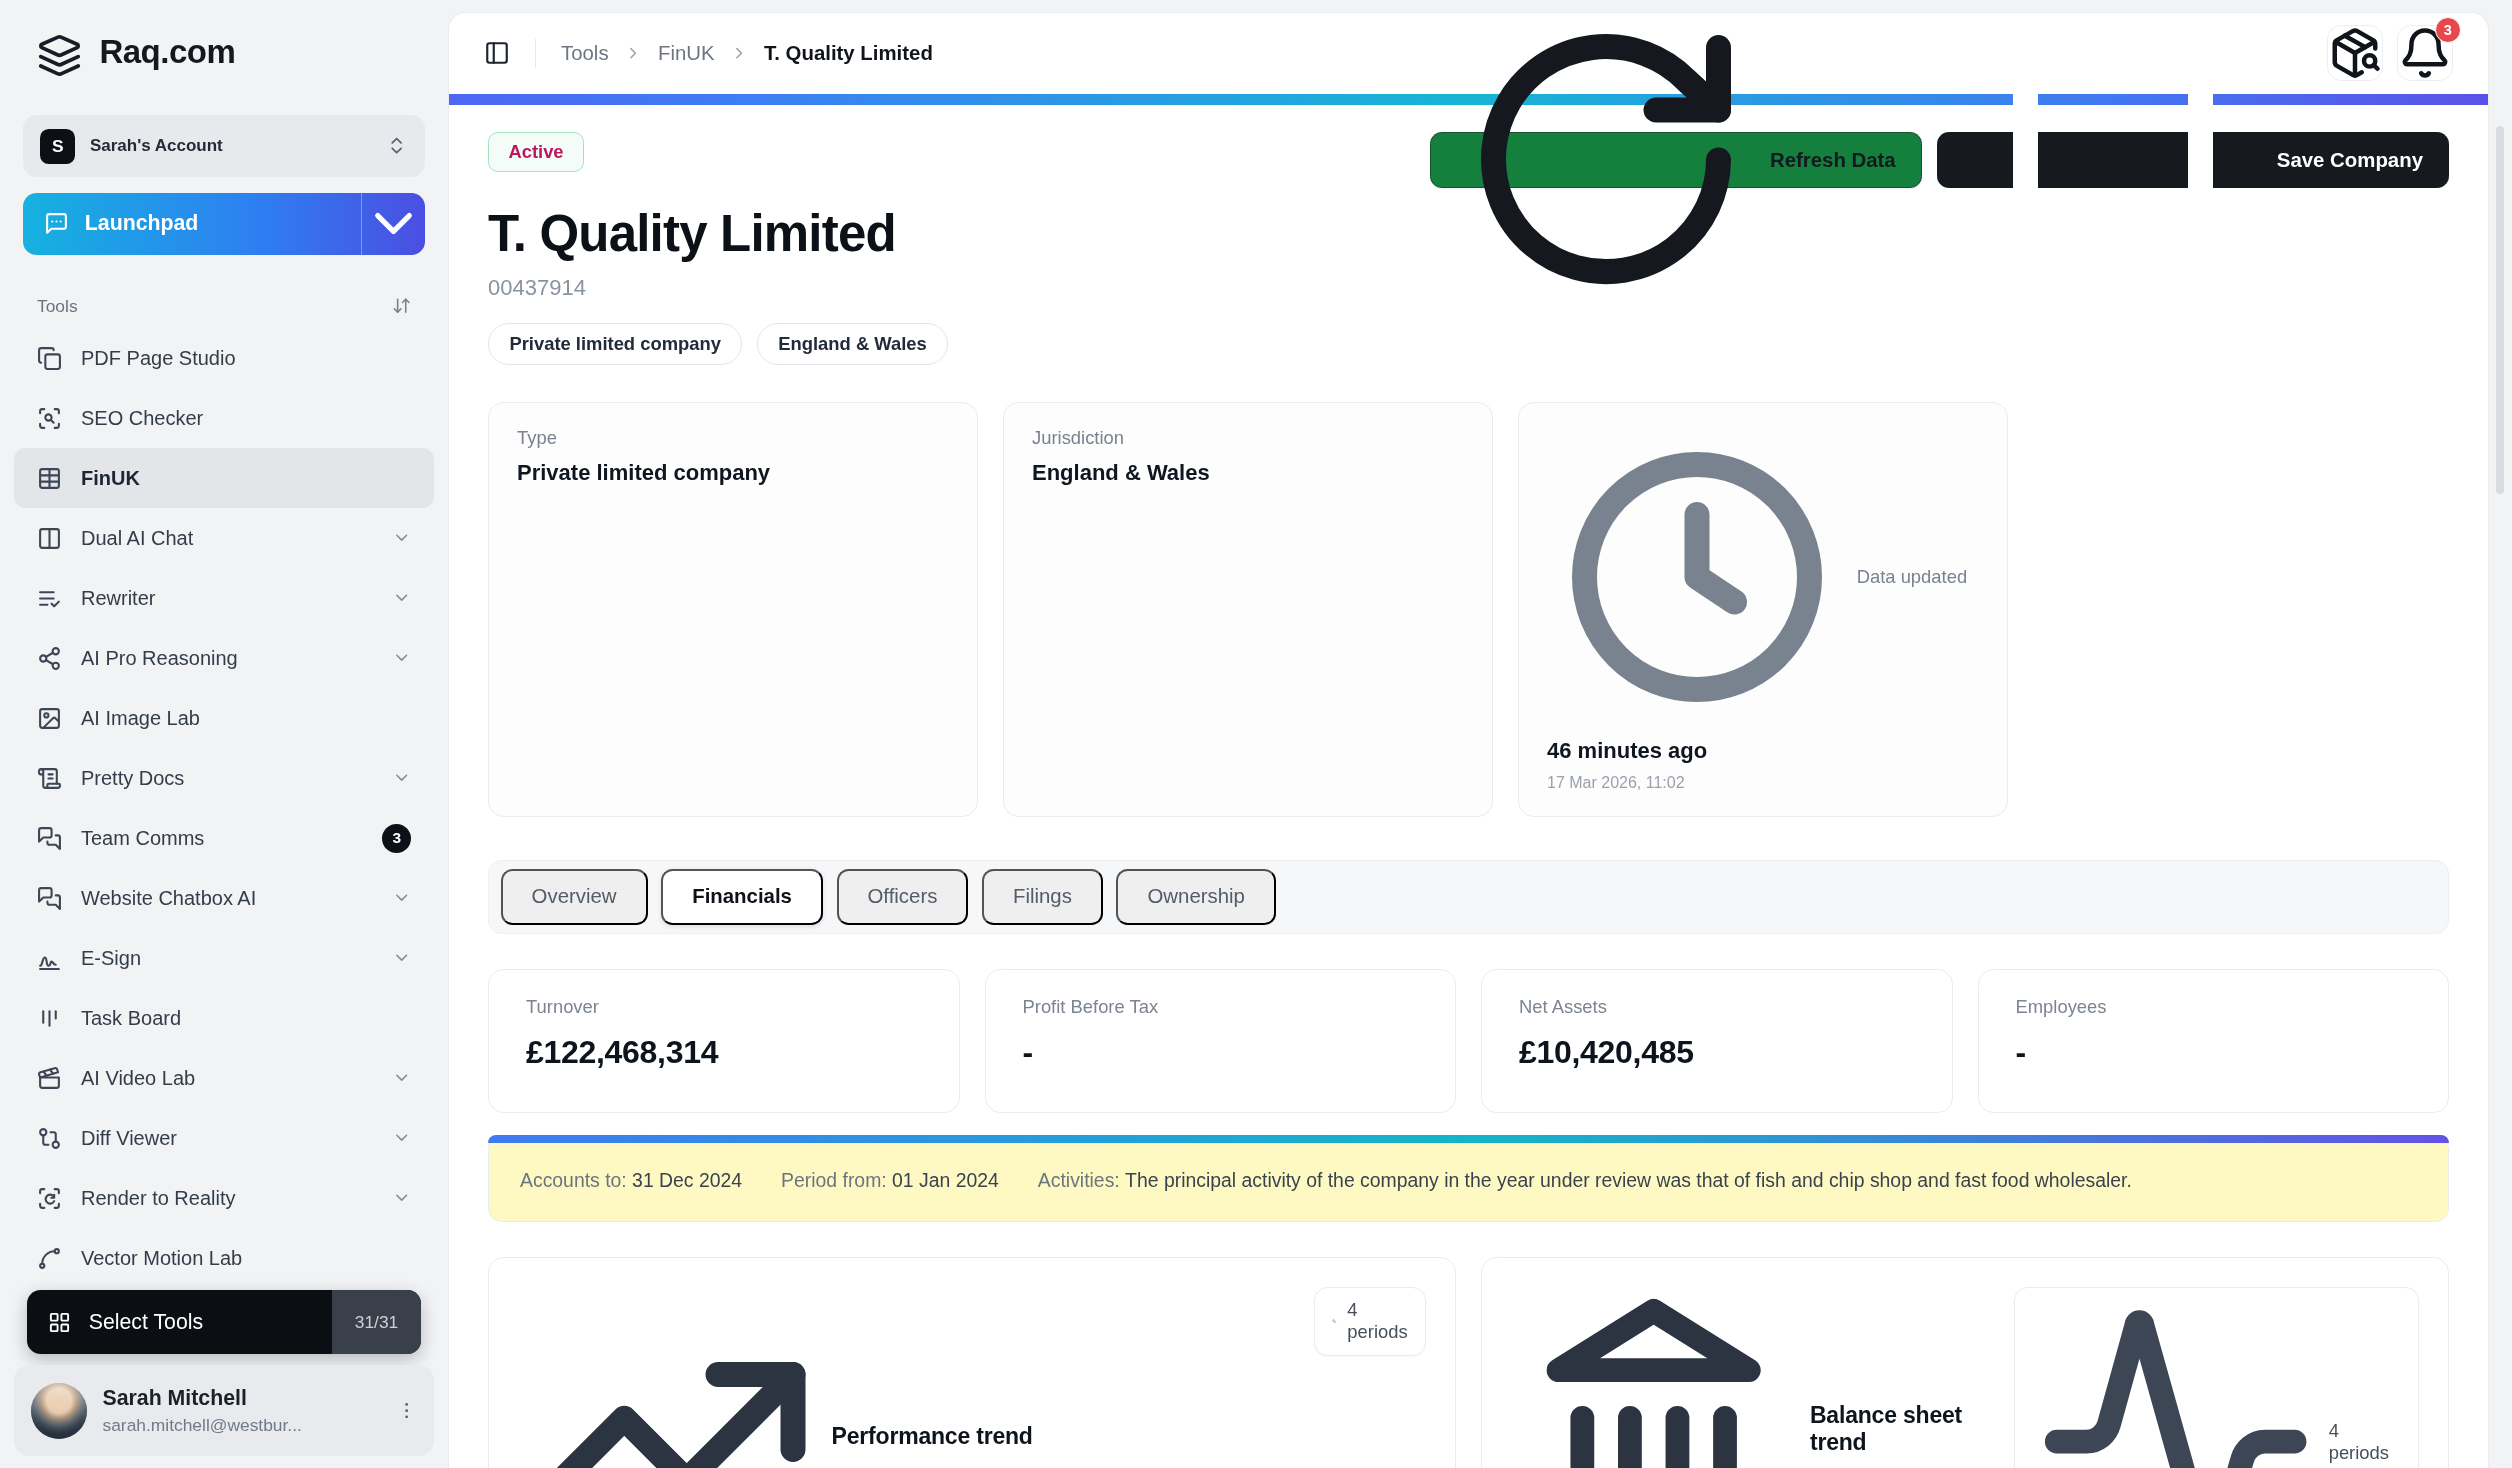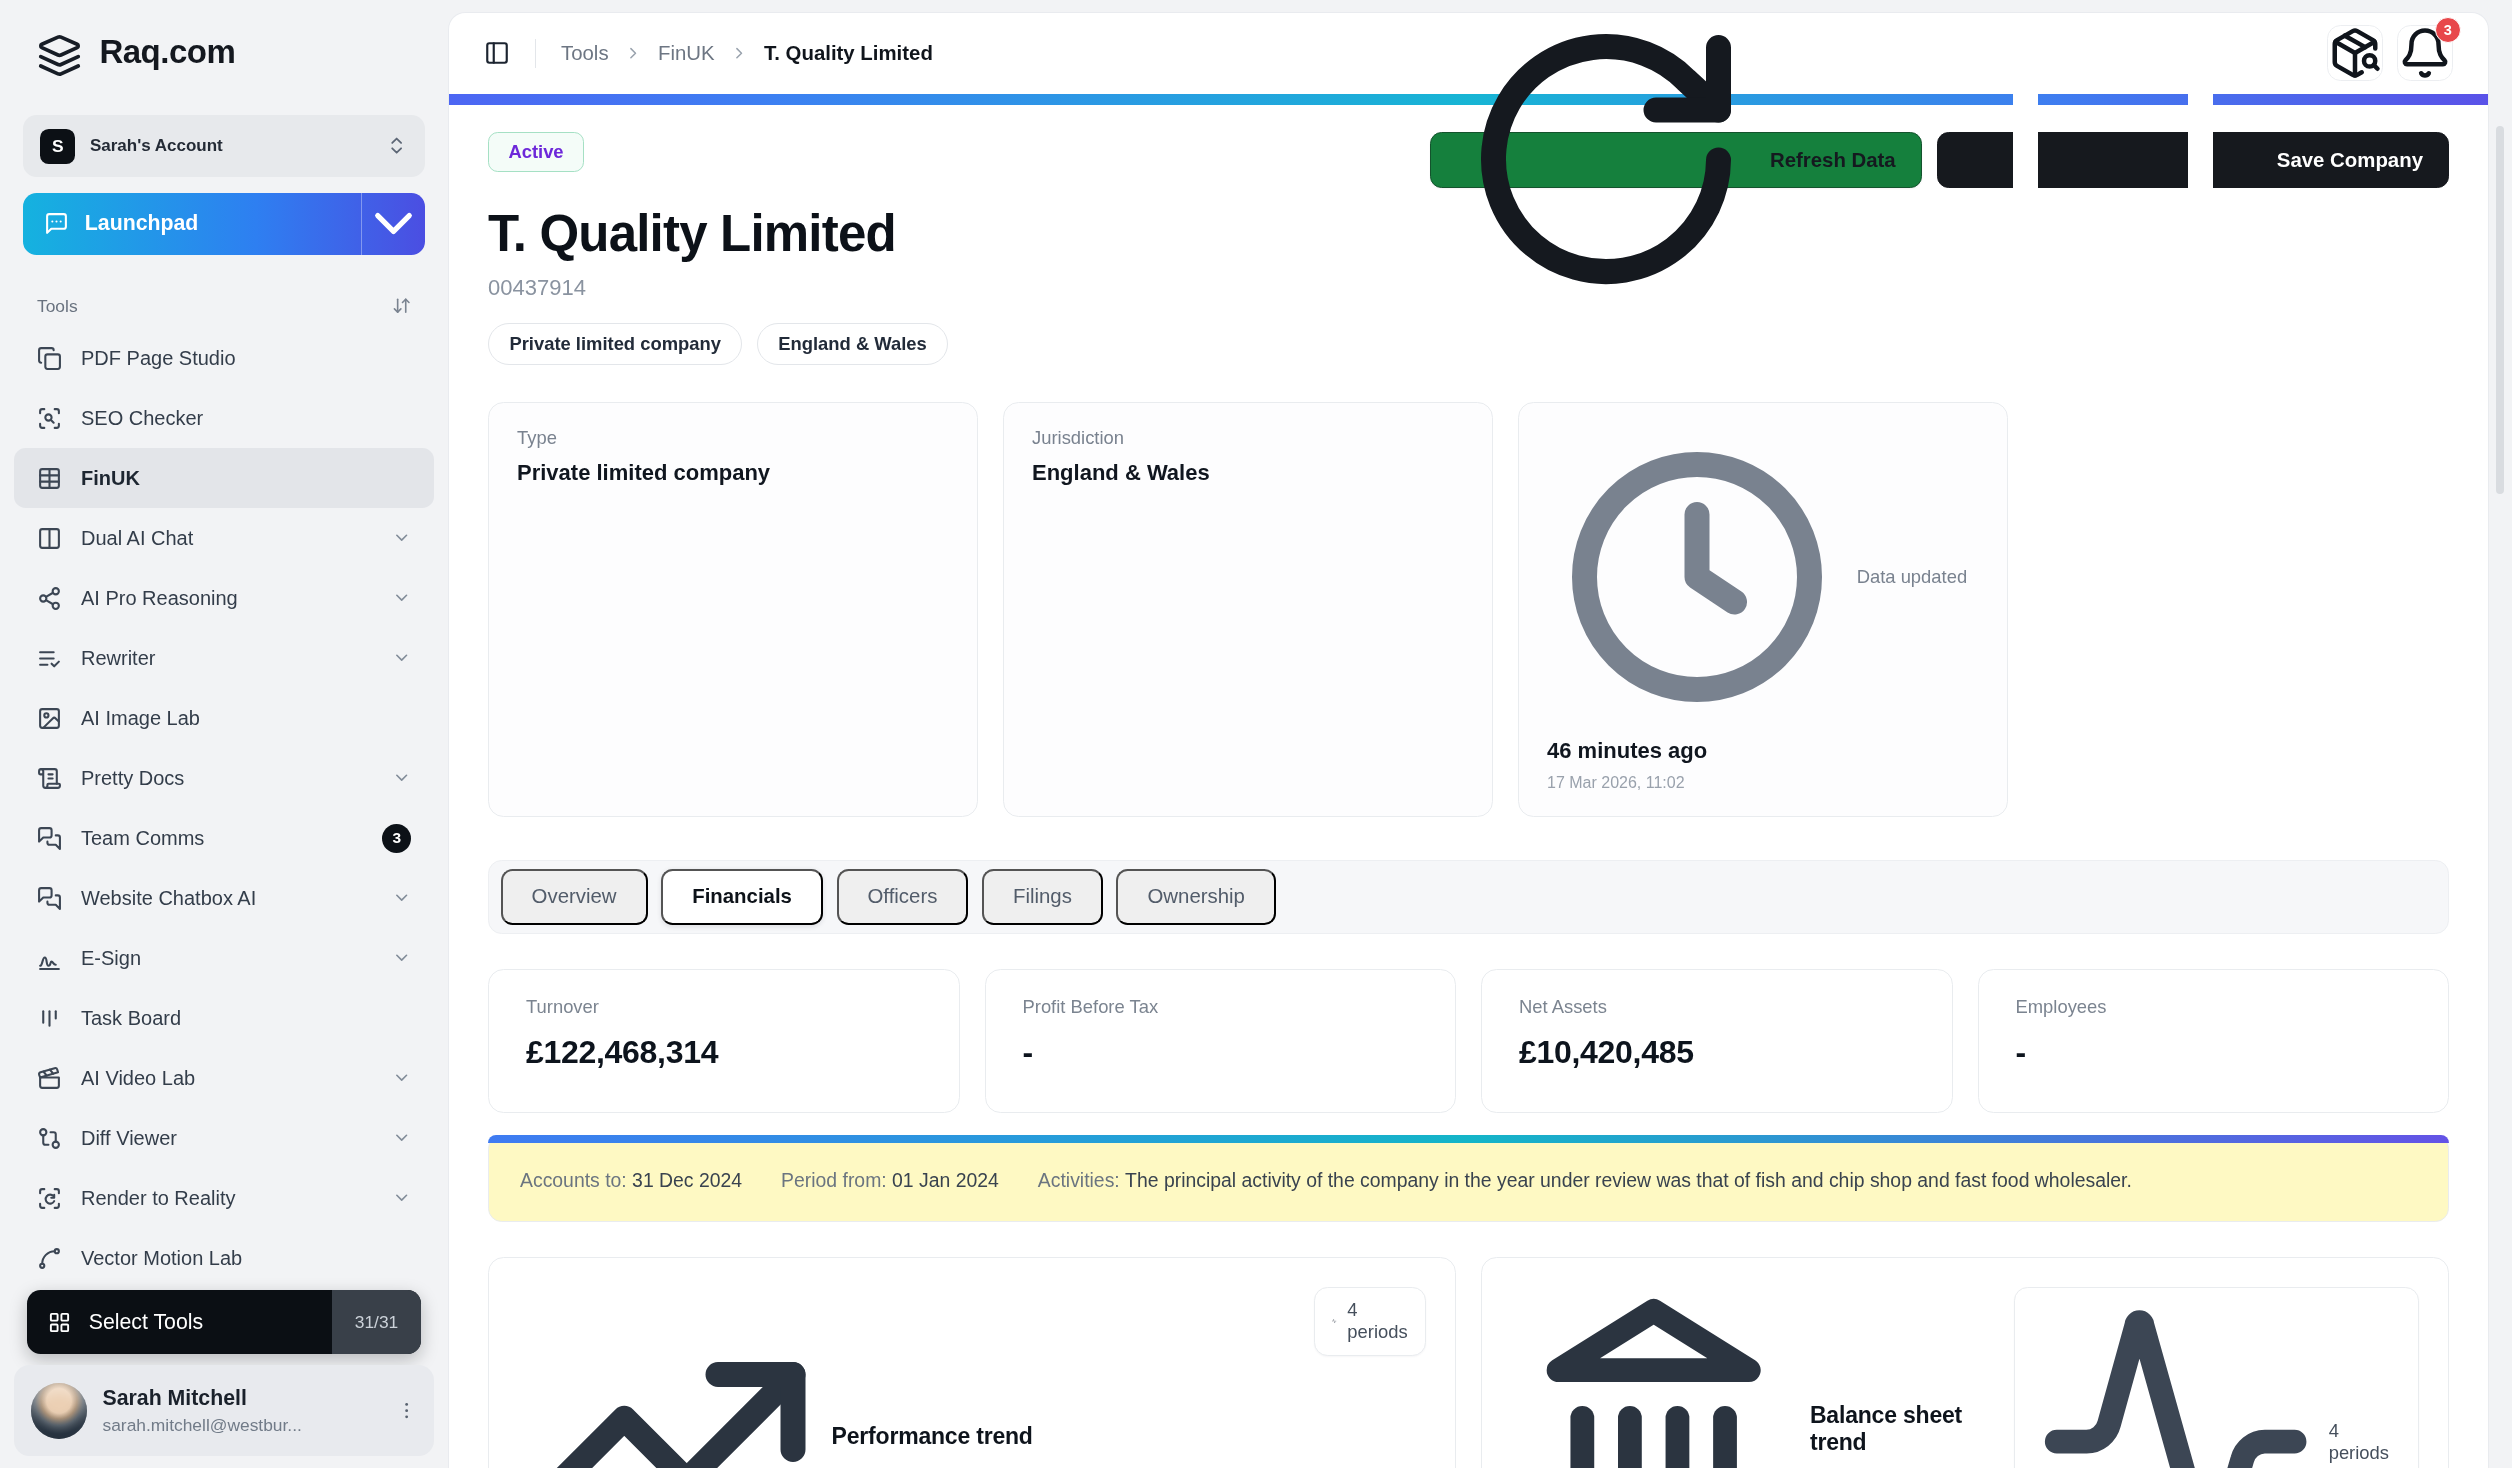--- a/index.html
+++ b/index.html
@@ -67,21 +67,21 @@
   .crumb-sep { width:18.4px; height:18.4px; color:#9aa3ae; }
   .tb-actions { display:flex; gap:13.6px; }
   .icon-btn { width:56px; height:56px; border:1px solid #eceef1; border-radius:13.6px; background:#fff; display:flex; align-items:center; justify-content:center; position:relative; cursor:pointer; }
   .icon-btn svg { width:26px; height:26px; color:#10151c; }
   .notif-badge { position:absolute; top:-8.7px; right:-8.7px; min-width:26px; height:26px; border-radius:50%; background:#e8474b; color:#fff; font-size:14.5px; font-weight:600; display:flex; align-items:center; justify-content:center; border:1.9px solid #fff; }
 
   .grad-bar { height:11.6px; background:linear-gradient(90deg,#4d66f3 0%,#3c80f2 16%,#17b5d4 50%,#3f7cf0 79%,#5a52e8 100%); }
 
   .content { padding:27px 39px 0; }
   .status-row { display:flex; align-items:flex-start; justify-content:space-between; }
-  .status-badge { display:inline-block; padding:7.8px 19.4px; border:1.5px solid #a5e0c4; border-radius:9.7px; color:#6d28d9; background:#f4fcf8; font-size:18.4px; font-weight:600; }
+  .status-badge { display:inline-block; padding:7.8px 19.4px; border:1.5px solid #a5e0c4; border-radius:9.7px; color:#be185d; background:#f4fcf8; font-size:18.4px; font-weight:600; }
   .header-actions { display:flex; gap:15.5px; }
   .btn { height:56px; display:flex; align-items:center; gap:13.6px; padding:0 25px; border-radius:11.6px; font-size:20.4px; font-weight:600; cursor:pointer; }
   .btn svg { width:22px; height:22px; }
   .btn-light { background:#15803d; border:1px solid #14532d; color:#15191f; box-shadow:0 1px 1.9px rgba(16,24,40,.05); }
   .btn-dark { background:#16191e; border:1px solid #16191e; color:#fff; }
 
   .page-title { margin-top:15.5px; font-size:51px; font-weight:700; color:#0c1118; letter-spacing:-0.8px; }
   .company-number { margin-top:12.6px; font-size:22px; color:#8a93a0; }
   .tag-row { margin-top:22px; display:flex; gap:14.5px; }
   .tag-pill { padding:8.7px 20.4px; border:1px solid #e3e6ea; border-radius:968px; background:#fff; font-size:18.4px; font-weight:600; color:#222b39; }
@@ -219,44 +219,44 @@
                <span class="t-label">Dual AI Chat</span>
         <span class="t-chev">
           <svg viewBox="0 0 24 24" fill="none" stroke="currentColor" stroke-width="2" stroke-linecap="round" stroke-linejoin="round" style="width:100%;height:100%;display:block">
             <path d="m6 9 6 6 6-6"></path>
           </svg>
         </span>
       </div>
       <div class="tool-item">
         <span class="t-icon">
           <svg viewBox="0 0 24 24" fill="none" stroke="currentColor" stroke-width="2" stroke-linecap="round" stroke-linejoin="round" style="width:100%;height:100%;display:block">
+            <path d="M3 6h13"></path>
+            <path d="M3 12h13"></path>
+            <path d="M3 18h7"></path>
+            <path d="m14 17 2.5 2.5L21 15"></path>
+          </svg>
+        </span>
+               <span class="t-label">Rewriter</span>
+        <span class="t-chev">
+          <svg viewBox="0 0 24 24" fill="none" stroke="currentColor" stroke-width="2" stroke-linecap="round" stroke-linejoin="round" style="width:100%;height:100%;display:block">
+            <path d="m6 9 6 6 6-6"></path>
+          </svg>
+        </span>
+      </div>
+      <div class="tool-item">
+        <span class="t-icon">
+          <svg viewBox="0 0 24 24" fill="none" stroke="currentColor" stroke-width="2" stroke-linecap="round" stroke-linejoin="round" style="width:100%;height:100%;display:block">
             <circle cx="18" cy="5" r="3"></circle>
             <circle cx="6" cy="12" r="3"></circle>
             <circle cx="18" cy="19" r="3"></circle>
             <path d="m8.6 13.5 6.8 4"></path>
             <path d="m15.4 6.5-6.8 4"></path>
           </svg>
         </span>
                <span class="t-label">AI Pro Reasoning</span>
-        <span class="t-chev">
-          <svg viewBox="0 0 24 24" fill="none" stroke="currentColor" stroke-width="2" stroke-linecap="round" stroke-linejoin="round" style="width:100%;height:100%;display:block">
-            <path d="m6 9 6 6 6-6"></path>
-          </svg>
-        </span>
-      </div>
-      <div class="tool-item">
-        <span class="t-icon">
-          <svg viewBox="0 0 24 24" fill="none" stroke="currentColor" stroke-width="2" stroke-linecap="round" stroke-linejoin="round" style="width:100%;height:100%;display:block">
-            <path d="M3 6h13"></path>
-            <path d="M3 12h13"></path>
-            <path d="M3 18h7"></path>
-            <path d="m14 17 2.5 2.5L21 15"></path>
-          </svg>
-        </span>
-               <span class="t-label">Rewriter</span>
         <span class="t-chev">
           <svg viewBox="0 0 24 24" fill="none" stroke="currentColor" stroke-width="2" stroke-linecap="round" stroke-linejoin="round" style="width:100%;height:100%;display:block">
             <path d="m6 9 6 6 6-6"></path>
           </svg>
         </span>
       </div>
       <div class="tool-item">
         <span class="t-icon">
           <svg viewBox="0 0 24 24" fill="none" stroke="currentColor" stroke-width="2" stroke-linecap="round" stroke-linejoin="round" style="width:100%;height:100%;display:block">
             <rect x="3" y="3" width="18" height="18" rx="2"></rect>

